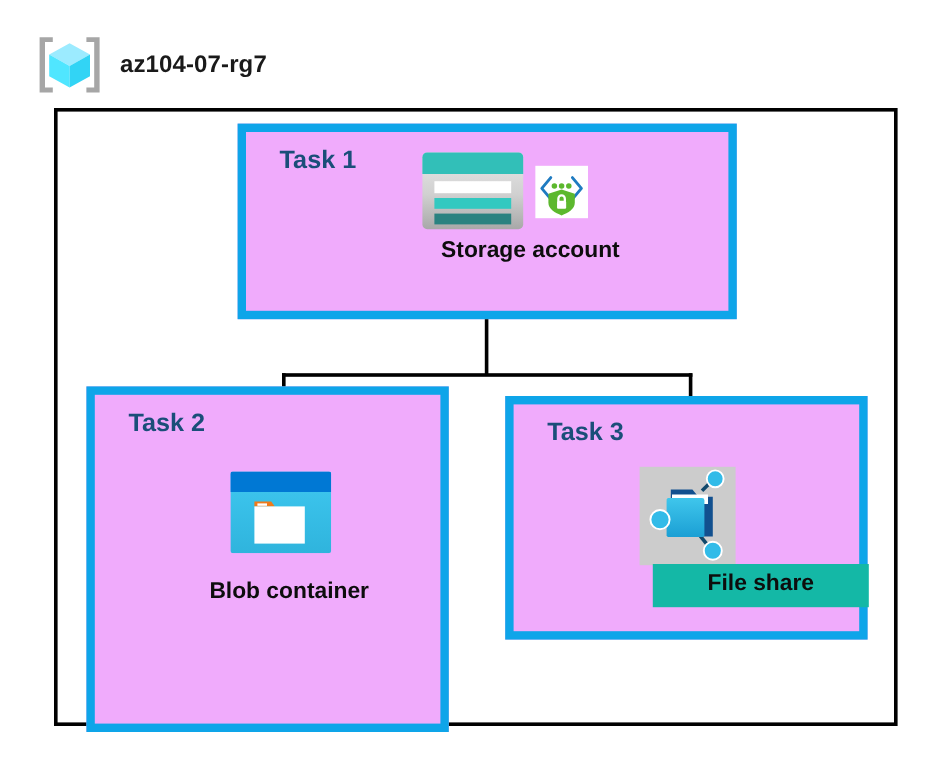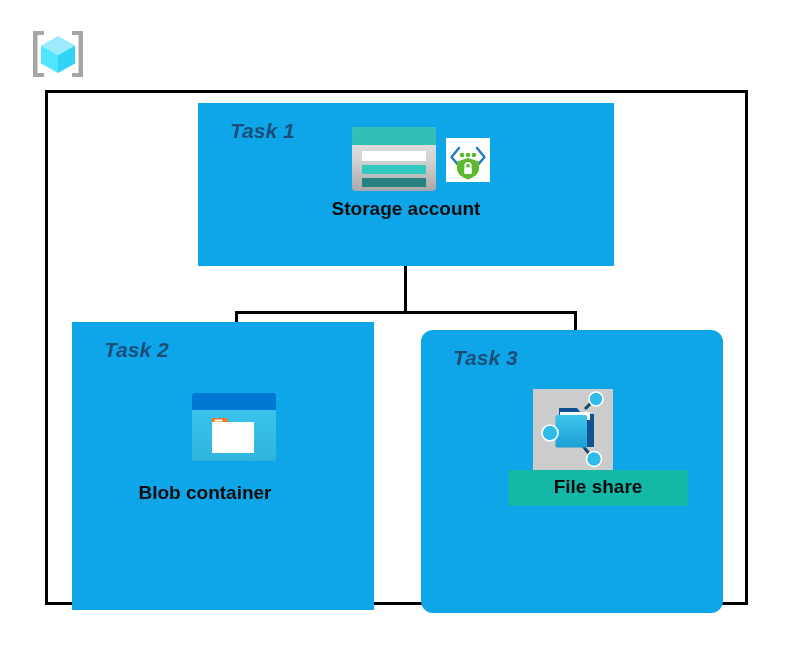--- a/index.html
+++ b/index.html
@@ -48,47 +48,47 @@
     width: 703px;
     height: 515px;
     border: 3px solid #000000;
     box-sizing: border-box;
     background: #ffffff;
   }
 
   
   .task-box {
     position: absolute;
-    background: #0ea5e9;
-    border: 4px solid #0ea5e9;
+    background: #f0abfc;
+    border: 7px solid #0ea5e9;
     box-sizing: border-box;
-    font-style: italic;
   }
   #task1-box { left: 198px; top: 103px; width: 416px; height: 163px; }
   #task2-box { left:  72px; top: 322px; width: 302px; height: 288px; }
-  #task3-box { left: 421px; top: 330px; width: 302px; height: 283px; border-radius: 12px; }
+  #task3-box { left: 421px; top: 330px; width: 302px; height: 203px; }
 
   .task-label {
     position: absolute;
     font-size: 21px;
     font-weight: bold;
     color: #1a4e79;
     white-space: nowrap;
     left: 28px;
     top: 12px;
   }
 
   
   .node-label {
     position: absolute;
     font-size: 19px;
     font-weight: bold;
     color: #0d0d0d;
     white-space: nowrap;
     text-align: center;
+    margin-left: 36px;
   }
   #storage-label { left: 198px; top: 198px; width: 416px; }
   #blob-label    { left:  72px; top: 482px; width: 266px; }
   #fileshare-label {
     left: 508px;
     top: 470px;
     width: 180px;
     background: #14b8a6;
     padding: 6px 0 8px 0;
   }
@@ -133,20 +133,21 @@
     <path d="M14 3 L3 3 L3 49 L14 49 L14 45 L7.5 45 L7.5 7 L14 7 Z" fill="#a6a6a6"></path>
 
     <path d="M42 3 L53 3 L53 49 L42 49 L42 45 L48.5 45 L48.5 7 L42 7 Z" fill="#a6a6a6"></path>
 
     <path d="M28 8 L45 17.5 L28 27 L11 17.5 Z" fill="#9cebff"></path>
 
     <path d="M11 17.5 L28 27 L28 45 L11 35.5 Z" fill="#50e6ff"></path>
 
     <path d="M45 17.5 L45 35.5 L28 45 L28 27 Z" fill="#32d4f5"></path>
   </svg>
+  <div id="rg-title">az104-07-rg7</div>
 </div>
 
 <div id="rg-box"></div>
 
 <div id="task1-box" class="task-box">
   <div class="task-label">Task 1</div>
 </div>
 
 <svg id="storage-icon" class="icon" viewBox="0 0 86 66">
   <defs>

